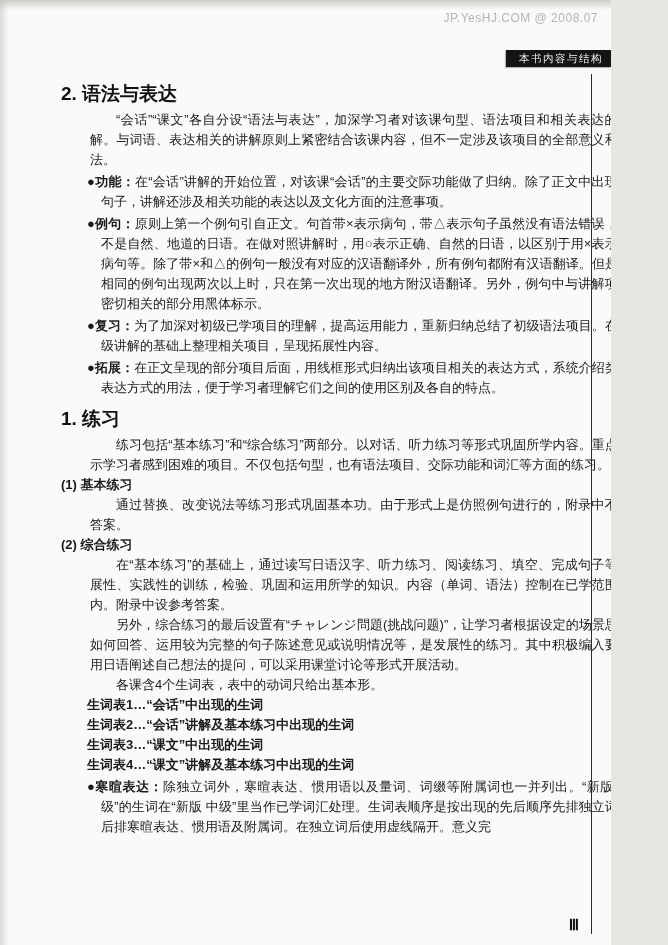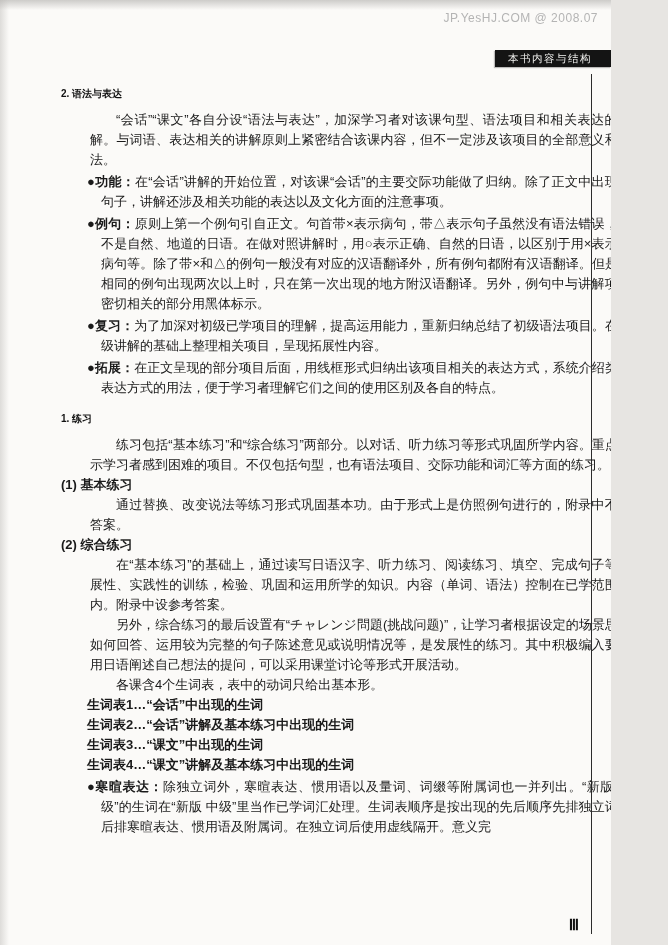--- a/index.html
+++ b/index.html
@@ -27,36 +27,36 @@
     opacity: .45; pointer-events: none;
   }
   .watermark {
     position: absolute; top: 11px; right: 13px;
     font-size: 12px; color: #b4b4b4; letter-spacing: .5px;
   }
   .corner-tab {
     position: absolute; top: 50px; right: 0;
     background: #141414; color: #f4f4f2;
     font-size: 10.5px; line-height: 17px;
-    padding: 0 19px 0 13px; letter-spacing: 1.5px;
+    padding: 0 8px 0 13px; letter-spacing: 1.5px;
     box-shadow: -1px 1px 1px rgba(0,0,0,.25);
   }
   .edge-line {
     position: absolute; top: 74px; right: 19px;
     width: 1.5px; height: 860px; background: #2c2c2c;
   }
   .content {
     position: absolute; left: 61px; top: 73px; width: 570px;
     font-size: 13px; line-height: 20px; color: #1a1a1a;
     text-align: justify;
   }
   .content p { margin: 0; }
   p.indent { text-indent: 2em; margin-left: 29px; }
   h2.sec-title {
-    font-size: 10px; font-weight: bold; color: #111;
+    font-size: 19px; font-weight: bold; color: #111;
     margin: 11px 0 6px 0; line-height: 20px;
   }
   .bullet {
     padding-left: 40px; text-indent: -14px; margin-top: 2px;
   }
   .b-label { font-weight: bold; }
   .sub-h { font-weight: bold; margin-top: 2px; }
   .vocab-line { font-weight: bold; padding-left: 26px; }
   .page-num {
     position: absolute; right: 32px; bottom: 11px;

